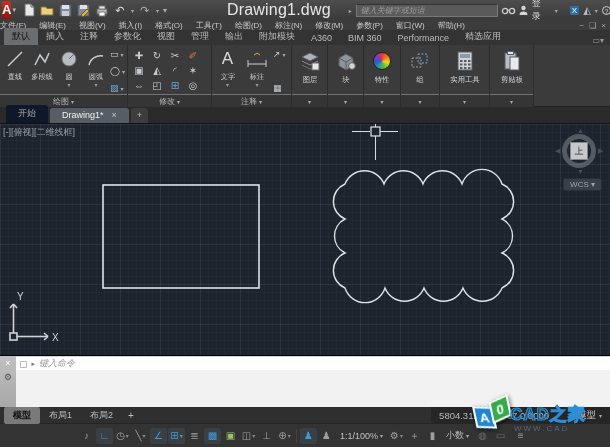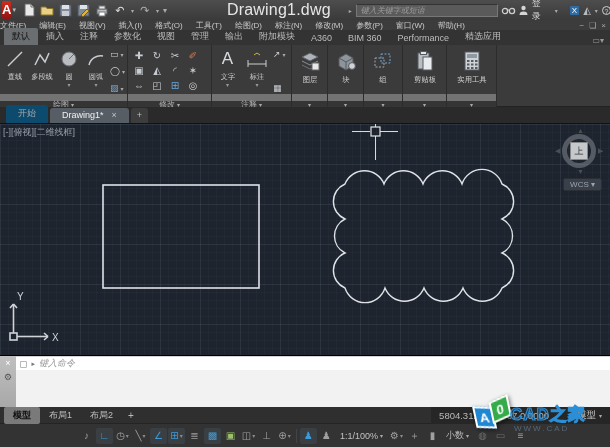--- a/index.html
+++ b/index.html
@@ -33,39 +33,39 @@
   
   #ribtabs { left:0; top:30px; width:610px; height:15px; background:#333333; display:flex; align-items:flex-end; padding-left:4px; }
   .rtab { font-size:9px; color:#bcbcbc; padding:2px 8px 2px; white-space:nowrap; }
   .rtab.active { background:#6b6e70; color:#111; border-radius:2px 2px 0 0; }
   #ribbon-min { margin-left:auto; margin-right:6px; color:#999; font-size:8px; }
 
   
   #ribbon { left:0; top:45px; width:610px; height:62px; background:#3b3b3b; display:flex; border-bottom:1px solid #222; }
   .panel { height:62px; border-right:1px solid #2c2c2c; display:flex; flex-direction:column; }
   .panel-body { flex:1; display:flex; align-items:flex-start; padding:3px 2px 0; gap:1px; }
-  .panel-footer { height:13px; background:#353535; border-top:7px solid #737373; display:flex; align-items:center; justify-content:center; gap:2px; font-size:8px; color:#b5b5b5; }
+  .panel-footer { height:13px; background:#353535; border-top:1px solid #737373; display:flex; align-items:center; justify-content:center; gap:2px; font-size:8px; color:#b5b5b5; }
   .bigbtn { width:27px; display:flex; flex-direction:column; align-items:center; gap:1px; }
   .bigbtn .bico { height:22px; display:flex; align-items:center; justify-content:center; }
   .bigbtn .blabel { font-size:8px; color:#cfcfcf; white-space:nowrap; transform:scale(.9); }
   .bigbtn .bdd { font-size:6px; color:#999; line-height:4px; }
   .smallcol { display:flex; flex-direction:column; justify-content:space-between; height:46px; padding:1px 0; }
   .smallrow { display:flex; align-items:center; gap:2px; font-size:9px; color:#c9cdd2; }
   .smallrow .ddsm { font-size:6px; }
   .modgrid { display:grid; grid-template-columns:repeat(4,18px); grid-auto-rows:15px; align-items:center; justify-items:center; }
   .modgrid .mico { font-size:10px; color:#c9cdd2; line-height:13px; }
   .bigpanel { width:100%; display:flex; flex-direction:column; align-items:center; gap:1px; padding-top:1px; }
   .bigpanel .pico { height:24px; display:flex; align-items:center; justify-content:center; }
   .bigpanel .plabel { font-size:8px; color:#cfcfcf; white-space:nowrap; transform:scale(.92); }
   .colorwheel { width:18px; height:18px; border-radius:50%; background:conic-gradient(#e33,#ec7c22,#ecd822,#6cbf3a,#2aa198,#2a62c9,#7a3ac9,#e33); border:1px solid #222; }
 
   
   #filetabs { left:0; top:107px; width:610px; height:17px; background:#2a2a2a; display:flex; align-items:flex-end; padding-left:6px; gap:2px; border-bottom:1px solid #111; }
   .ftab { font-size:9px; padding:2px 12px 3px; border-radius:3px 3px 0 0; }
-  .ftab.start { background:#0c4a6e; color:#a8a8a8; }
+  .ftab.start { background:#0f172a; color:#a8a8a8; }
   .ftab.active { background:#565d64; color:#f0f0f0; display:flex; gap:8px; align-items:center; }
   .ftab .closex { color:#c4c4c4; font-size:9px; }
   #newtab-btn { color:#bdbdbd; background:#3d3d3d; border-radius:3px 3px 0 0; font-size:9px; padding:2px 6px 3px; }
 
   
   #canvas { left:0; top:124px; width:610px; height:231px; background-color:#1e242e;
     background-image:
       linear-gradient(rgba(130,150,175,.10) 1px, transparent 1px),
       linear-gradient(90deg, rgba(130,150,175,.10) 1px, transparent 1px),
       linear-gradient(rgba(130,150,175,.045) 1px, transparent 1px),
@@ -385,49 +385,44 @@
             </svg>
           </span>
       <span class="plabel">块</span>
     </div>
       </div>
     <div class="panel-footer">
         <span class="ddsm">▾</span>
       </div>
   </div>
 
+  <div class="panel" style="width:37px">
+    <div class="panel-body">
+        <div class="bigpanel">
+      <span class="pico">
+            <span class="colorwheel"></span>
+          </span>
+      <span class="plabel">特性</span>
+    </div>
+      </div>
+    <div class="panel-footer">
+        <span class="ddsm">▾</span>
+      </div>
+  </div>
 
   <div class="panel" style="width:39px">
     <div class="panel-body">
         <div class="bigpanel">
       <span class="pico">
             <svg width="18" height="16">
               <rect x="1" y="5" width="9" height="9" fill="none" stroke="#9aa7b5" stroke-dasharray="2 1.5"></rect>
               <rect x="7" y="1" width="9" height="9" fill="none" stroke="#6ea7d8" stroke-dasharray="2 1.5"></rect>
             </svg>
           </span>
       <span class="plabel">组</span>
-    </div>
-      </div>
-    <div class="panel-footer">
-        <span class="ddsm">▾</span>
-      </div>
-  </div>
-
-  <div class="panel" style="width:44px">
-    <div class="panel-body">
-        <div class="bigpanel">
-      <span class="pico">
-            <svg width="16" height="20">
-              <rect x="1" y="2" width="11" height="16" fill="#b9bec5" stroke="#565b61"></rect>
-              <rect x="3.5" y="0.5" width="6" height="3" fill="#e3e6e9" stroke="#565b61"></rect>
-              <rect x="6" y="6" width="9" height="13" fill="#e8eaed" stroke="#565b61"></rect>
-            </svg>
-          </span>
-      <span class="plabel">剪贴板</span>
     </div>
       </div>
     <div class="panel-footer">
         <span class="ddsm">▾</span>
       </div>
   </div>
 
   <div class="panel" style="width:50px">
     <div class="panel-body">
         <div class="bigpanel">
@@ -449,20 +444,38 @@
             </svg>
           </span>
       <span class="plabel">实用工具</span>
     </div>
       </div>
     <div class="panel-footer">
         <span class="ddsm">▾</span>
       </div>
   </div>
 
+  <div class="panel" style="width:44px">
+    <div class="panel-body">
+        <div class="bigpanel">
+      <span class="pico">
+            <svg width="16" height="20">
+              <rect x="1" y="2" width="11" height="16" fill="#b9bec5" stroke="#565b61"></rect>
+              <rect x="3.5" y="0.5" width="6" height="3" fill="#e3e6e9" stroke="#565b61"></rect>
+              <rect x="6" y="6" width="9" height="13" fill="#e8eaed" stroke="#565b61"></rect>
+            </svg>
+          </span>
+      <span class="plabel">剪贴板</span>
+    </div>
+      </div>
+    <div class="panel-footer">
+        <span class="ddsm">▾</span>
+      </div>
+  </div>
+
   <div style="flex:1"></div>
 </div>
 
 <div id="filetabs" class="abs">
   <span class="ftab start">开始</span>
   <span class="ftab active">
     <span>Drawing1*</span>
     <span class="closex">×</span>
   </span>
   <span id="newtab-btn">+</span>

